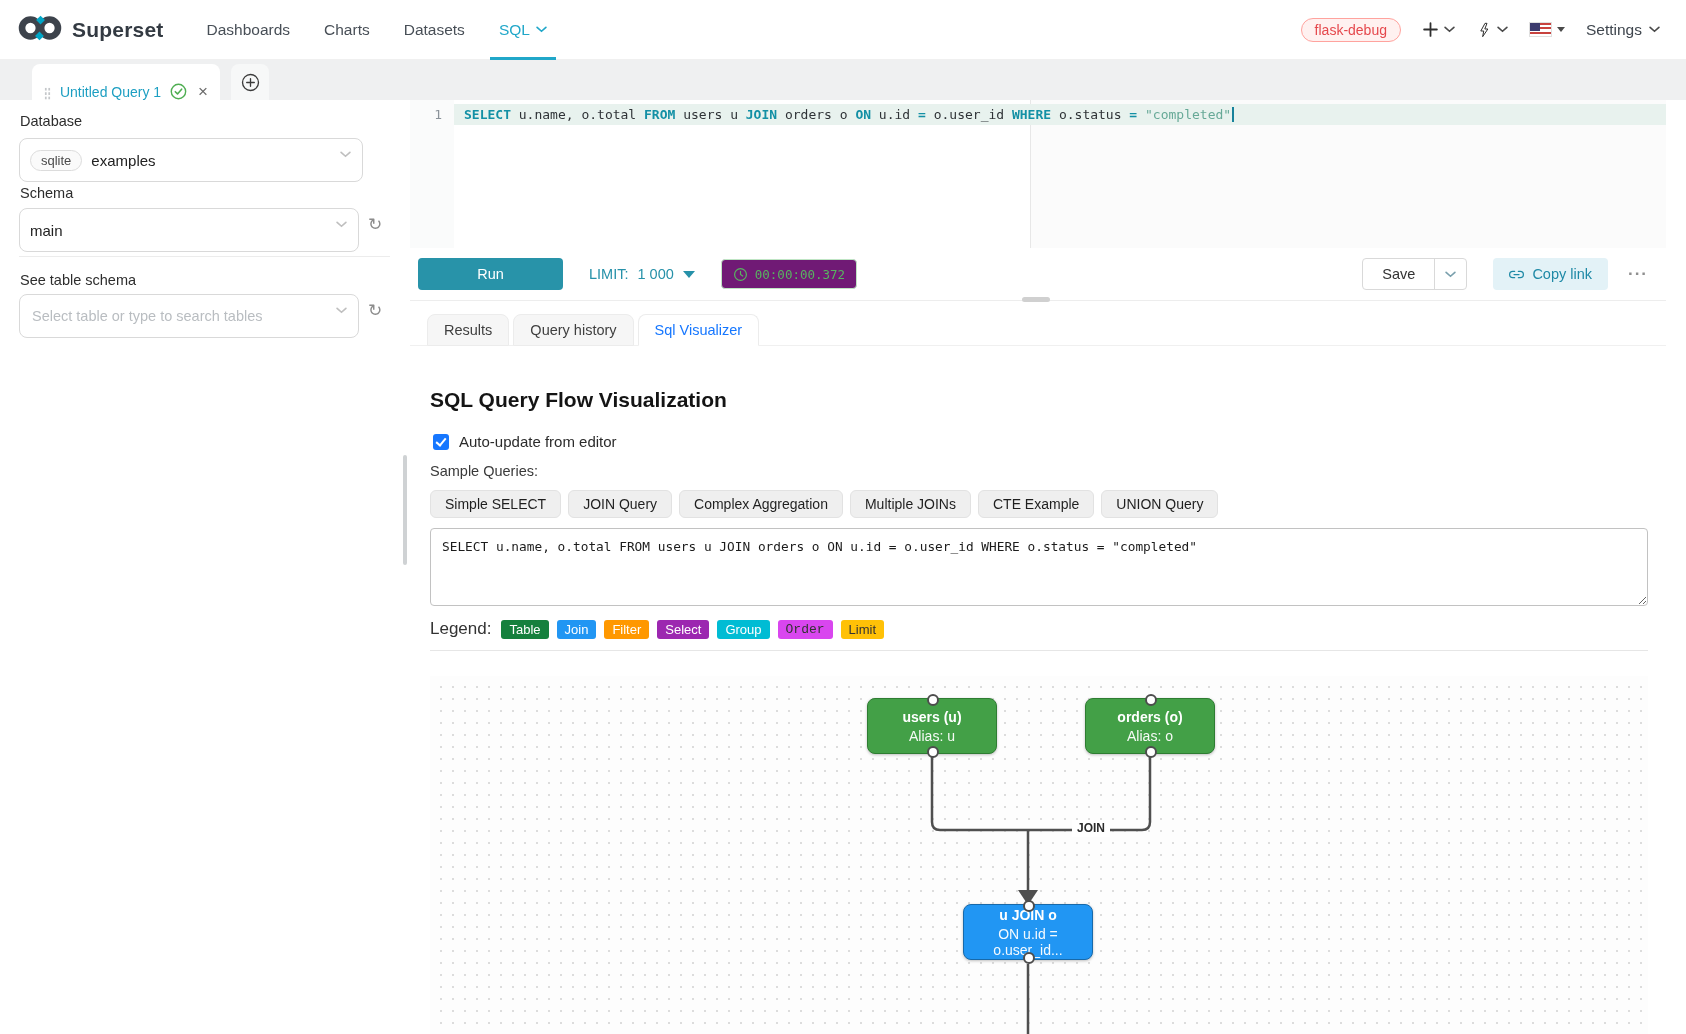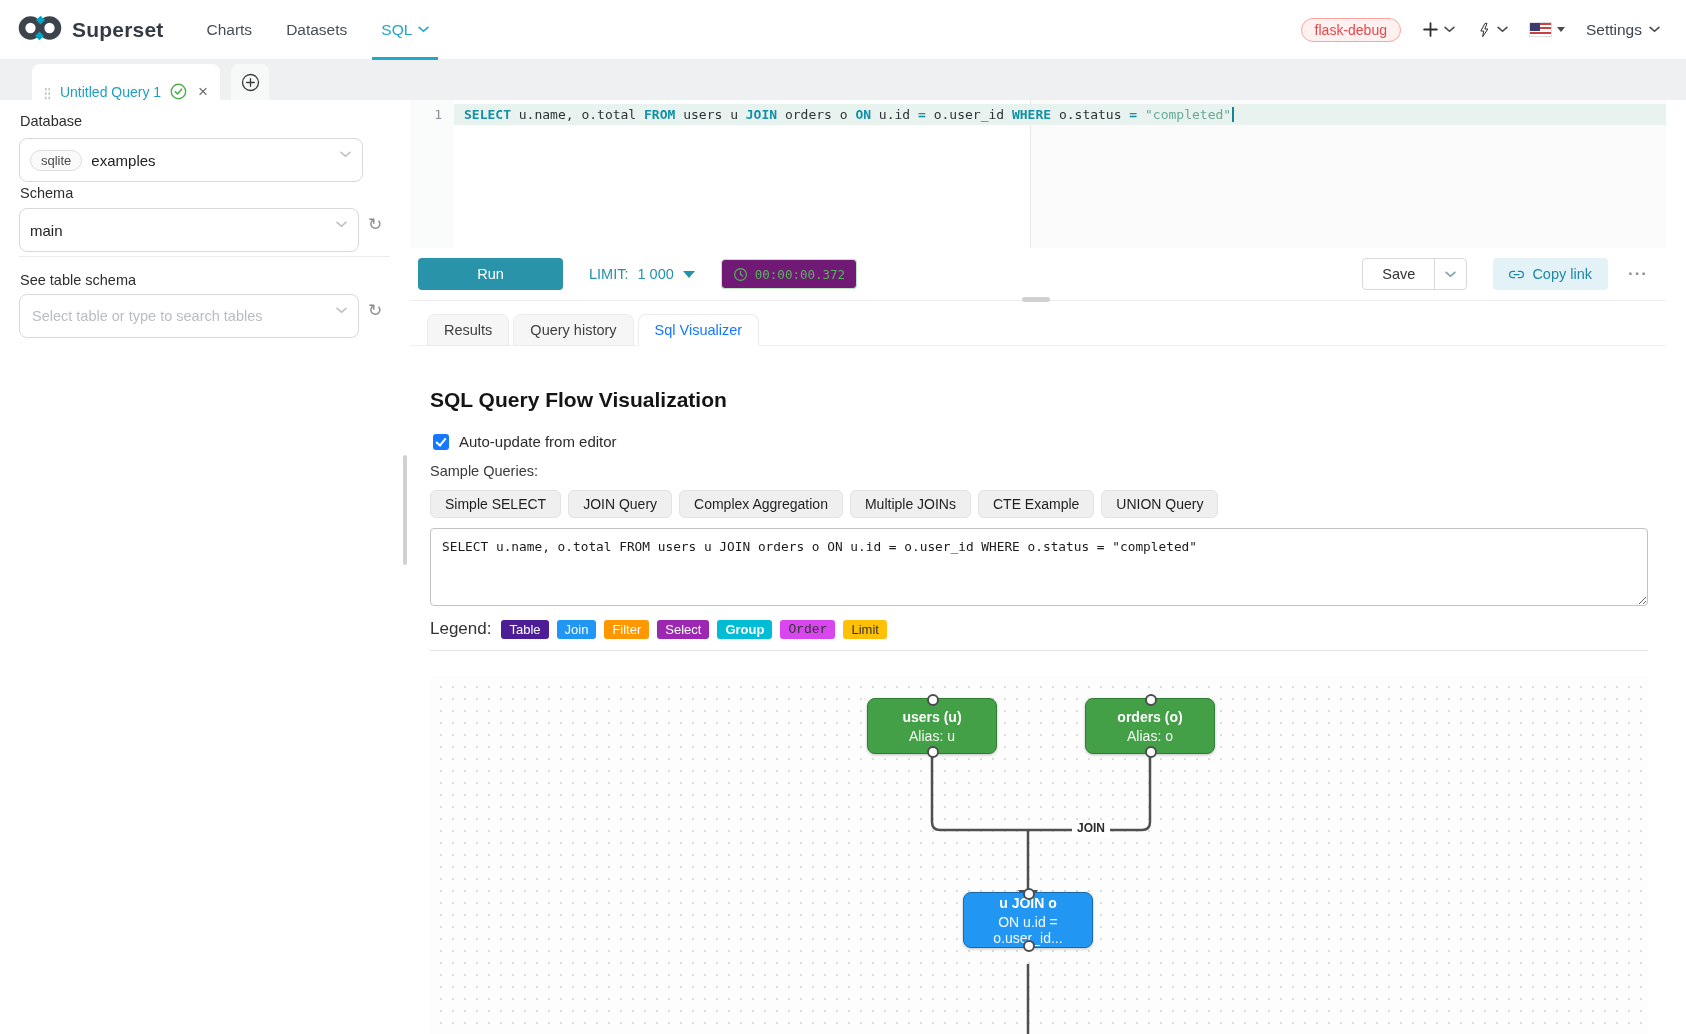--- a/index.html
+++ b/index.html
@@ -118,20 +118,21 @@
         <svg width="44" height="30" viewBox="0 0 60 40">
           <circle cx="17" cy="20" r="11.5" fill="none" stroke="#3d434c" stroke-width="9"></circle>
           <circle cx="43" cy="20" r="11.5" fill="none" stroke="#3d434c" stroke-width="9"></circle>
           <rect x="26.5" y="5" width="8.5" height="8.5" fill="#00a6c7" transform="rotate(45 30.75 9.25)"></rect>
           <rect x="25" y="26.5" width="8.5" height="8.5" fill="#00a6c7" transform="rotate(45 29.25 30.75)"></rect>
         </svg>
       </span>
       <span class="brand-title">Superset</span>
     </div>
     <div class="nav-items" id="nav-items">
+        <a class="nav-item">Dashboards</a>
         <a class="nav-item">Charts</a>
         <a class="nav-item">Datasets</a>
         <a class="nav-item active">SQL<svg class="chev" width="11" height="7" viewBox="0 0 10 6">
             <path d="M1 1l4 3.6L9 1" fill="none" stroke="#20a7c9" stroke-width="1.5" stroke-linecap="round"></path>
           </svg></a>
       </div>
     <div class="nav-right">
       <span class="env-tag">flask-debug</span>
       <span class="icon-group">
         <svg width="17" height="17" viewBox="0 0 16 16">
@@ -276,25 +277,25 @@
         <button class="sample-btn">JOIN Query</button>
         <button class="sample-btn">Complex Aggregation</button>
         <button class="sample-btn">Multiple JOINs</button>
         <button class="sample-btn">CTE Example</button>
         <button class="sample-btn">UNION Query</button>
       </div>
     <textarea class="sql-input" spellcheck="false" style="">SELECT u.name, o.total FROM users u JOIN orders o ON u.id = o.user_id WHERE o.status = "completed"</textarea>
     <div class="legend-row">
       <span class="legend-label">Legend:</span>
       <span id="legend-chips" style="display:flex;gap:8px;">
-          <span class="chip" style="background: #4c1d95; color: rgb(255, 255, 255);">Table</span>
+          <span class="chip" style="background: #15803d; color: rgb(255, 255, 255);">Table</span>
           <span class="chip" style="background: rgb(33, 150, 243); color: rgb(255, 255, 255);">Join</span>
           <span class="chip" style="background: rgb(255, 152, 0); color: rgb(255, 255, 255);">Filter</span>
           <span class="chip" style="background: rgb(156, 39, 176); color: rgb(255, 255, 255);">Select</span>
-          <span class="chip" style="background: rgb(0, 188, 212); color: rgb(255, 255, 255); font-weight: bold;">Group</span>
+          <span class="chip" style="background: rgb(0, 188, 212); color: rgb(255, 255, 255);">Group</span>
           <span class="chip" style="background: #d946ef; color: rgb(51, 51, 51); font-family: Liberation Mono, monospace;">Order</span>
           <span class="chip" style="background: rgb(255, 193, 7); color: rgb(51, 51, 51);">Limit</span>
         </span>
     </div>
     <div class="legend-hr"></div>
 
     <div class="canvas" id="flow-canvas">
       <svg class="edges" width="1218" height="358">
         <path d="M502 78 L502 146 Q502 154 510 154 L598 154" fill="none" stroke="#4f4f4f" stroke-width="2.5"></path>
         <path d="M720 78 L720 146 Q720 154 712 154 L598 154" fill="none" stroke="#4f4f4f" stroke-width="2.5"></path>
@@ -308,21 +309,21 @@
           <div class="node-subtitle">Alias: u</div>
           <span class="port port-top"></span>
           <span class="port port-bottom"></span>
         </div>
         <div class="node" style="left: 655px; top: 22px; background: rgb(67, 160, 71); border: 1px solid rgb(46, 125, 50);">
           <div class="node-title">orders (o)</div>
           <div class="node-subtitle">Alias: o</div>
           <span class="port port-top"></span>
           <span class="port port-bottom"></span>
         </div>
-        <div class="node" style="left: 533px; top: 216px; background: rgb(33, 150, 243); border: 1px solid rgb(23, 105, 170);">
+        <div class="node" style="left: 533px; top: 228px; background: rgb(33, 150, 243); border: 1px solid rgb(23, 105, 170);">
           <div class="node-title">u JOIN o</div>
           <div class="node-subtitle">ON u.id = o.user_id...</div>
           <span class="port port-top"></span>
           <span class="port port-bottom"></span>
         </div>
       </div>
   </div>
 
 </div>
 

